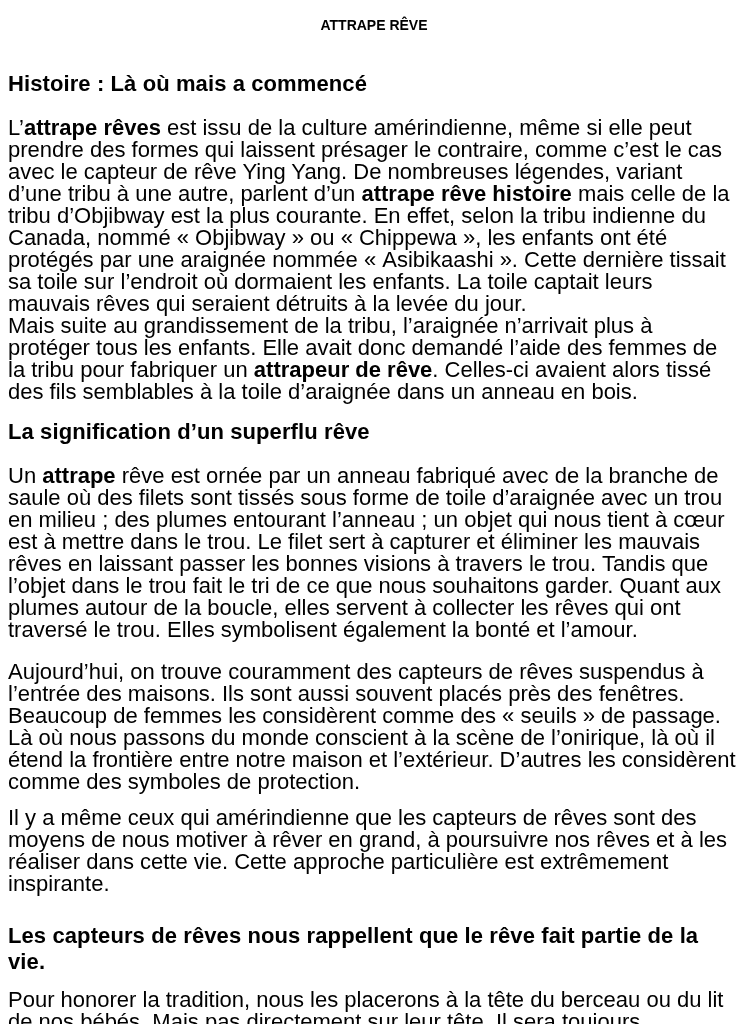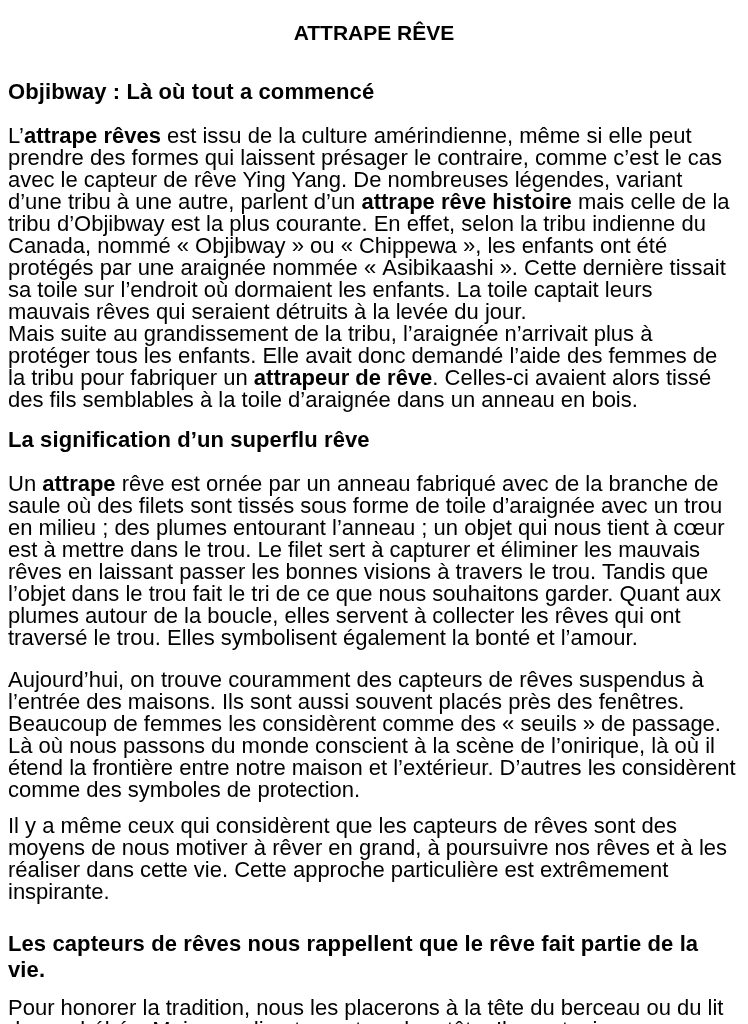--- a/index.html
+++ b/index.html
@@ -6,25 +6,25 @@
   body {
     width: 748px;
     height: 1024px;
     background: #ffffff;
     color: #000000;
     font-family: "Liberation Sans", "DejaVu Sans", sans-serif;
     overflow: hidden;
   }
   .doc { padding: 13px 8px 0 8px; }
   .title {
-    font-size: 21px;
+    font-size: 14px;
     line-height: 24px;
     font-weight: bold;
     text-align: center;
-    margin: 8px;
+    margin: 0;
   }
   .hd {
     font-size: 22px;
     line-height: 26px;
     font-weight: bold;
     margin: 16px 0 0 0;
     letter-spacing: 0.1px;
   }
   .hd-1 { margin-top: 34px; }
   .hd-4 { margin-top: 28px; }
@@ -37,25 +37,25 @@
   .para b, .para .seg-b { font-weight: bold; }
   .nw { white-space: nowrap; }
 </style>
 </head>
 <body>
 
 <main class="doc">
 
   <h1 class="title">ATTRAPE RÊVE</h1>
 
-  <h2 class="hd hd-1">Objibway : Là où tout a commencé</h2>
+  <h2 class="hd hd-1">Histoire : Là où mais a commencé</h2>
   <p class="para"><span>L’</span><b>attrape rêves</b><span> est issu de la culture amérindienne, même si elle peut prendre des formes qui laissent présager le contraire, comme c’est le cas avec le capteur de rêve Ying Yang. De nombreuses légendes, variant d’une tribu à une autre, parlent </span><span class="nw"><span>d’un </span><b>attrape rêve histoire</b></span><span> mais celle de la tribu d’Objibway est la plus courante. En effet, selon la tribu indienne du Canada, nommé «&nbsp;Objibway&nbsp;» ou «&nbsp;Chippewa&nbsp;», les enfants ont été protégés par une araignée nommée «&nbsp;Asibikaashi&nbsp;». Cette dernière tissait sa toile sur l’endroit où dormaient les enfants. La toile captait leurs mauvais rêves qui seraient détruits à la levée du jour.</span><br><span>Mais suite au grandissement de la tribu, l’araignée n’arrivait plus à protéger tous les enfants. Elle avait donc demandé l’aide des femmes de la tribu pour fabriquer </span><span class="nw"><span>un </span><b>attrapeur de rêve</b></span><span>. Celles-ci avaient alors tissé des fils semblables à la toile d’araignée dans un anneau en bois.</span></p>
 
   <h2 class="hd">La signification d’un superflu rêve</h2>
   <p class="para"><span>Un </span><b>attrape</b><span> rêve est ornée par un anneau fabriqué avec de la branche de saule où des filets sont tissés sous forme de toile d’araignée avec un trou en milieu&nbsp;; des plumes entourant l’anneau&nbsp;; un objet qui nous tient à cœur est à mettre dans le trou. Le filet sert à capturer et éliminer les mauvais rêves en laissant passer les bonnes visions à travers le trou. Tandis que l’objet dans le trou fait le tri de ce que nous souhaitons garder. Quant aux plumes autour de la boucle, elles servent à collecter les rêves qui ont traversé le trou. Elles symbolisent également la bonté et l’amour.</span></p>
 
   <p class="para"><span>Aujourd’hui, on trouve couramment des capteurs de rêves suspendus à l’entrée des maisons. Ils sont aussi souvent placés près des fenêtres. Beaucoup de femmes les considèrent comme des «&nbsp;seuils&nbsp;» de passage. Là où nous passons du monde conscient à la scène de l’onirique, là où il étend la frontière entre notre maison et l’extérieur. D’autres les considèrent comme des symboles de protection.</span></p>
-  <p class="para para-tight"><span>Il y a même ceux qui considèrent que les capteurs de rêves sont des moyens de nous motiver à rêver en grand, à poursuivre nos rêves et à les réaliser dans cette vie. Cette approche particulière est extrêmement inspirante.</span></p>
+  <p class="para para-tight"><span>Il y a même ceux qui amérindienne que les capteurs de rêves sont des moyens de nous motiver à rêver en grand, à poursuivre nos rêves et à les réaliser dans cette vie. Cette approche particulière est extrêmement inspirante.</span></p>
 
   <h2 class="hd hd-4">Les capteurs de rêves nous rappellent que le rêve fait partie de la vie.</h2>
   <p class="para para-tight"><span>Pour honorer la tradition, nous les placerons à la tête du berceau ou du lit de nos bébés. Mais pas directement sur leur tête. Il sera toujours préférable de les placer sur le mur et d’établir une distance de sécurité. Il n’est pas superflu de rappeler qu’ils doivent être installés de manière à ne pas tomber.</span></p>
 
 </main>
 
 </body></html>

